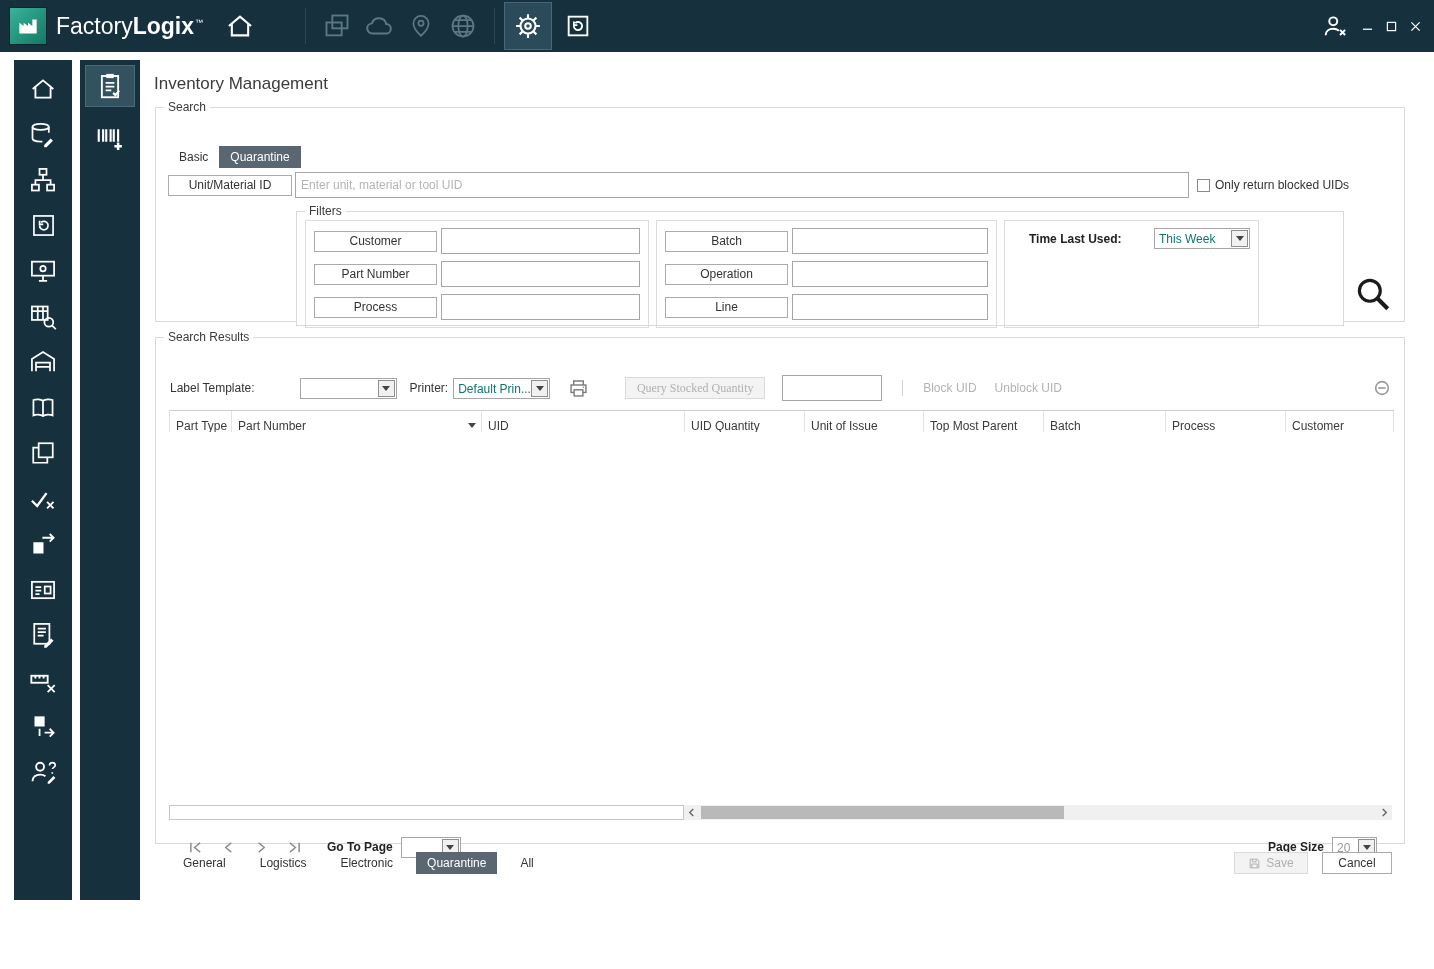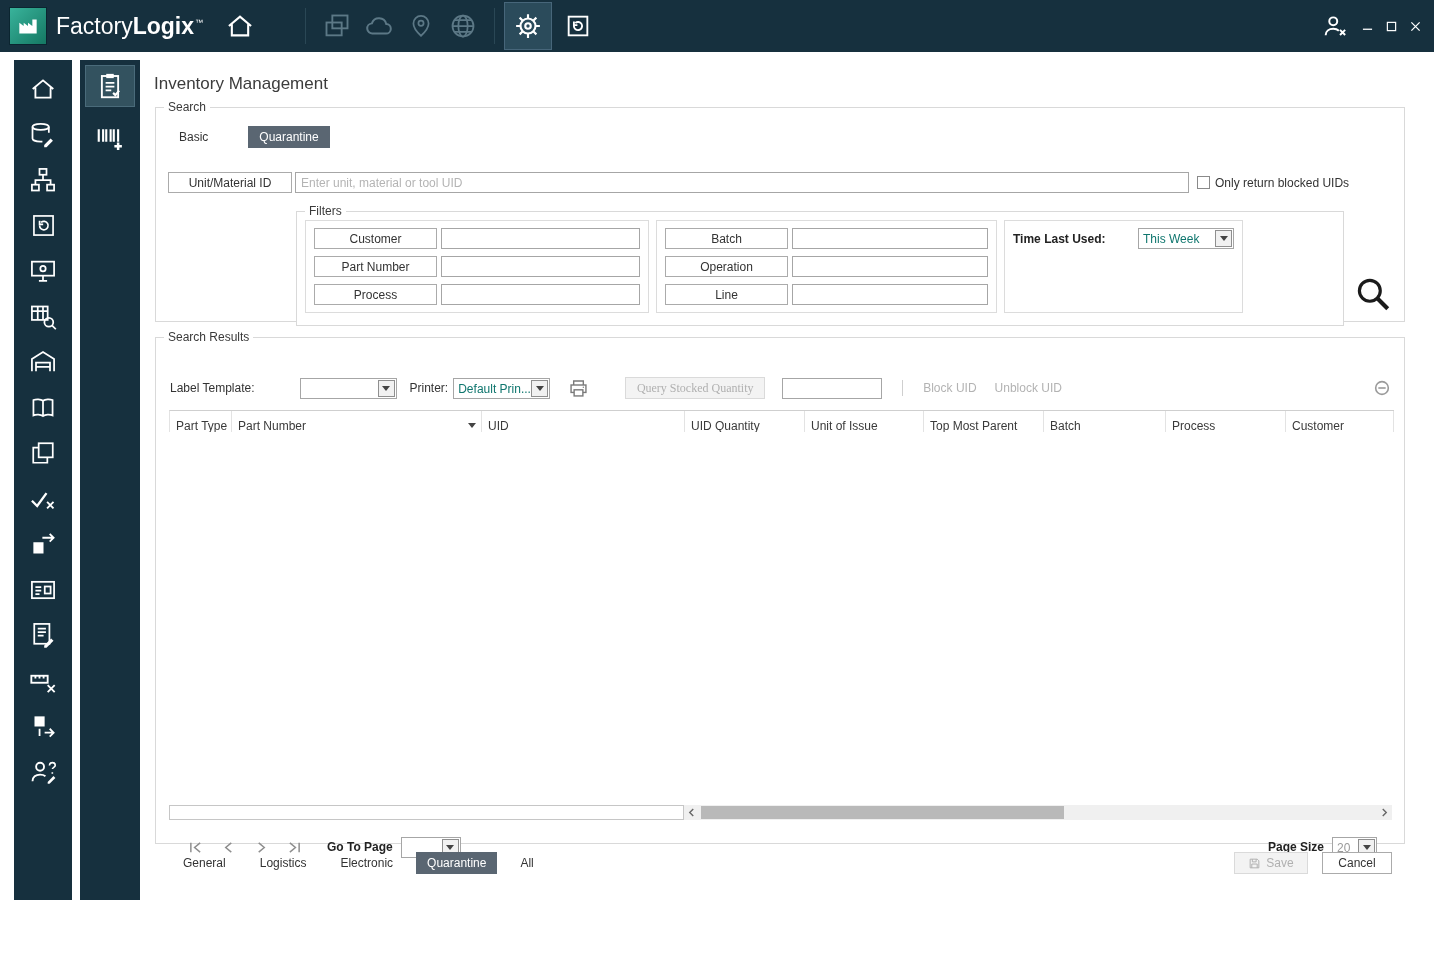--- a/index.html
+++ b/index.html
@@ -32,43 +32,43 @@
   
   .content { position:absolute; left:152px; top:60px; width:1268px; height:840px; background:#fff; }
   .page-title { position:absolute; left:2px; top:14px; font-size:17px; font-weight:400; color:#3c3c3c; }
 
   fieldset.gb { position:absolute; border:1px solid #d9d9d9; background:#fff; }
   fieldset.gb legend { margin-left:8px; padding:0 4px; font-size:12px; color:#3a3a3a; }
 
   .search-box { left:3px; top:40px; width:1250px; height:222px; }
   .results-box { left:3px; top:270px; width:1250px; height:514px; }
 
-  .tabs { position:absolute; left:12px; top:12px; display:flex;gap:29px; }
+  .tabs { position:absolute; left:12px; top:32px; display:flex; }
   .tab { padding:4px 11px; font-size:12px; color:#333; cursor:pointer; }
   .tab.active { background:#5a6672; color:#fff; }
 
   .btn { height:21px; background:#fff; border:1px solid #ababab; font-size:12px; color:#333; font-family:inherit; cursor:pointer; padding:0 6px; }
   .btn:disabled,.btn.disabled { background:#f3f3f3; border-color:#dadada; color:#b0b0b0; cursor:default; }
-  .txt { height:21px; border:1px solid #a6a6a6; font-size:12px; padding:0 5px; color:#333; font-family:inherit; }
+  .txt { height:21px; border:1px solid #a6a6a6; font-size:12px; padding:12px 5px; color:#333; font-family:inherit; }
   .txt::placeholder { color:#b4b4b4; }
 
   .unit-row { position:absolute; left:12px; top:58px; display:flex; align-items:center; }
   .unit-btn { width:124px; }
   .unit-input { width:894px; margin-left:3px; }
   .chkwrap { display:flex; align-items:center; margin-left:8px; font-size:12px; color:#333; }
   .chkbox { width:13px; height:13px; border:1px solid #8a8a8a; background:#fff; margin-right:5px; flex:0 0 auto; cursor:pointer; }
 
   .filters-box { left:140px; top:90px; width:1048px; height:122px; }
   .filters-inner { display:flex; gap:7px; padding:2px 8px 0 8px; }
   .fcol { border:1px solid #dcdcdc; padding:7px 8px; display:flex; flex-direction:column; gap:7px; }
   .frow { display:flex; align-items:center; gap:4px; }
   .fbtn { width:123px; flex:0 0 auto; }
   .finput { width:199px; }
   .fcol.c2 .finput { width:196px; }
-  .flabel { font-size:12px; color:#222; font-weight:700; width:121px; }
+  .flabel { font-size:12px; color:#222; font-weight:700; width:121px;margin-left:16px; }
 
   .search-go { position:absolute; right:12px; bottom:8px; background:transparent; border:none; cursor:pointer; }
 
   
   .combo { display:flex; height:21px; border:1px solid #a6a6a6; background:#fff; align-items:stretch; cursor:pointer; }
   .combo .val { flex:1; font-size:12px; color:#0f766e; padding:3px 4px 0 4px; white-space:nowrap; overflow:hidden; }
   .combo .val.dim { color:#9a9a9a; }
   .combo .arw { width:17px; margin:1px; border:1px solid #8f8f8f; background:#f1f1f1; display:flex; align-items:center; justify-content:center; }
   .tri-down { width:0; height:0; border-left:4px solid transparent; border-right:4px solid transparent; border-top:5px solid #444; }
 

